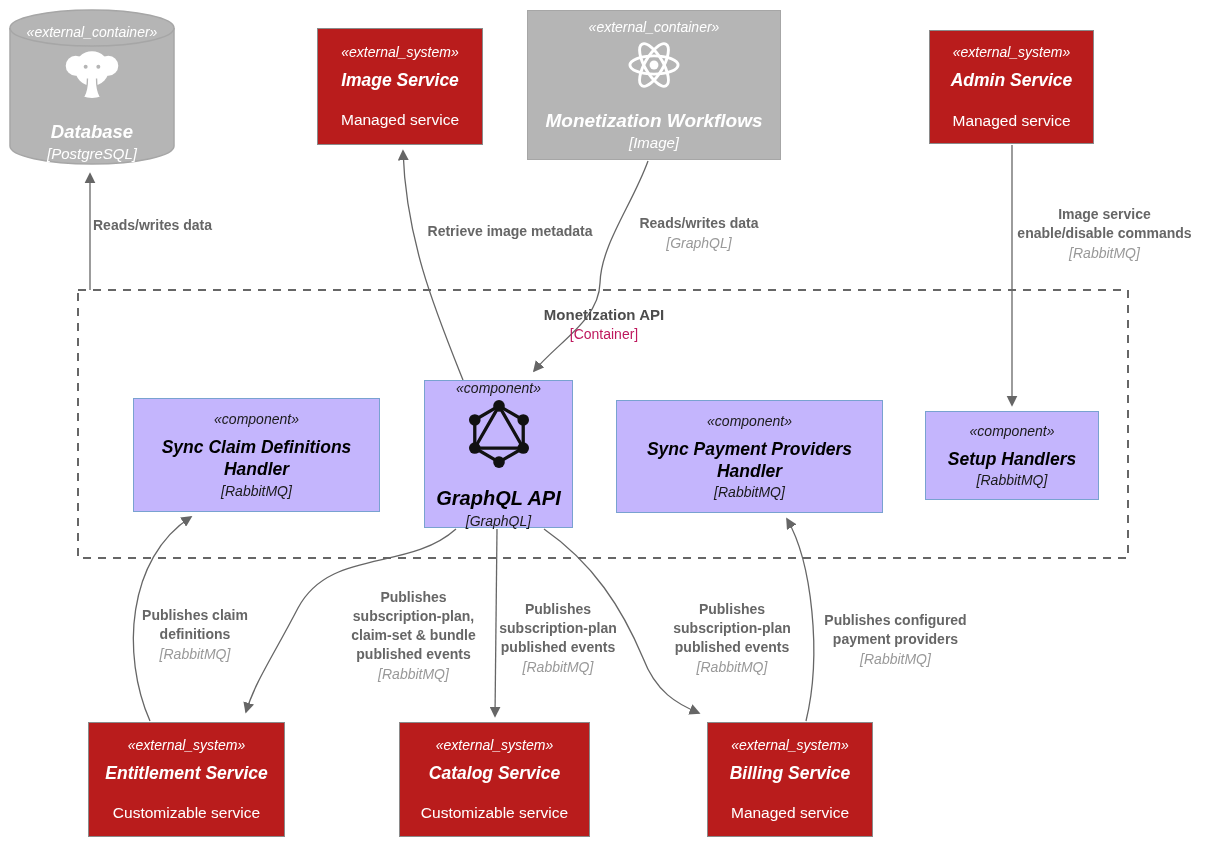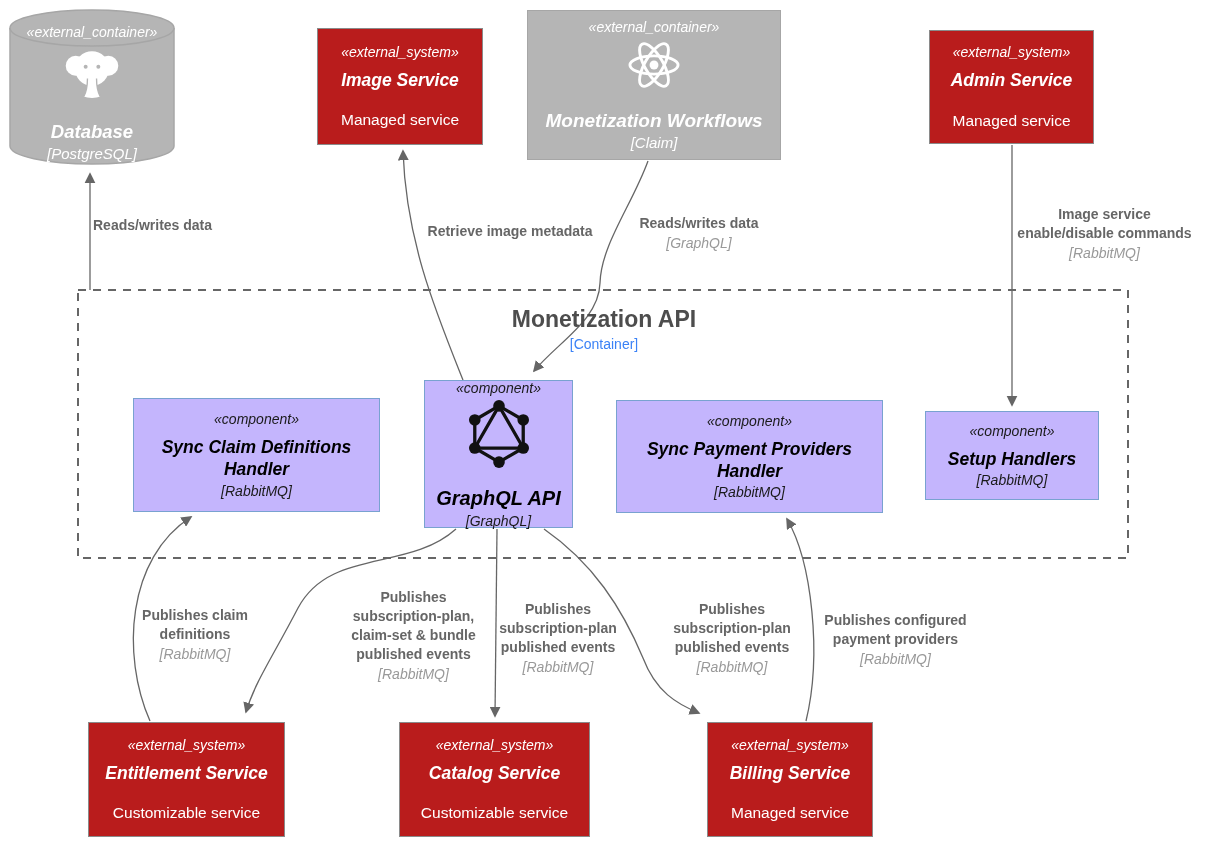--- a/index.html
+++ b/index.html
@@ -22,22 +22,22 @@
   .nname  { font-weight:bold; font-size:17.5px; line-height:1.25; display:block; margin-top:10px;font-style:italic; }
   .tech   { font-style:italic; font-size:14px; display:block; margin-top:2px; }
   .sdesc  { font-size:15.5px; display:block; margin-top:20px; }
   .node .icon { display:block; margin:4px 0; }
   .component .stereo, .component .tech { color:#1a1a1a; }
   .edge-label { position:absolute; z-index:3; text-align:center; font-size:14px; line-height:19px; color:#666; }
   .edge-label .b { display:block; font-weight:bold; }
   .edge-label .t { display:block; font-style:italic; font-weight:normal; color:#999; margin-top:1px; }
   .edge-label.align-left { text-align:left; }
   .boundary-title { position:absolute; left:454px; top:306px; width:300px; text-align:center; z-index:2; }
-  .boundary-title .bt { display:block; font-weight:bold; font-size:23px; color:#4d4d4d; }
-  .boundary-title .bs { display:block; font-size:14px; color:#3b82f6; margin-top:3px; }
+  .boundary-title .bt { display:block; font-weight:bold; font-size:15px; color:#4d4d4d; }
+  .boundary-title .bs { display:block; font-size:14px; color:#be185d; margin-top:3px; }
 </style>
 </head>
 <body>
 
 <div class="canvas">
 
   <svg class="overlay" width="1207" height="842" viewBox="0 0 1207 842">
     <defs>
       <marker id="arrow" viewBox="0 0 10 10" refX="8.5" refY="5" markerWidth="8.5" markerHeight="8.5" orient="auto-start-reverse">
         <path d="M0,0 L10,5 L0,10 z" fill="#666666"></path>
@@ -96,21 +96,21 @@
       <svg width="56" height="52" viewBox="-29 -27 58 54">
         <g stroke="#ffffff" stroke-width="3" fill="none">
           <ellipse rx="25" ry="9.5"></ellipse>
           <ellipse rx="25" ry="9.5" transform="rotate(60)"></ellipse>
           <ellipse rx="25" ry="9.5" transform="rotate(120)"></ellipse>
         </g>
         <circle r="4.6" fill="#ffffff"></circle>
       </svg>
     </span>
     <span class="nname" style="font-size:19px">Monetization Workflows</span>
-    <span class="tech" style="font-size:15px">[Claim]</span>
+    <span class="tech" style="font-size:15px">[Image]</span>
   </div>
 
   <div class="node ext-system" style="left:929px;top:30px;width:165px;height:114px;">
     <span class="stereo">«external_system»</span>
     <span class="nname">Admin Service</span>
     <span class="sdesc">Managed service</span>
   </div>
 
   <div class="node component" style="left:133px;top:398px;width:247px;height:114px;">
     <span class="stereo">«component»</span>

